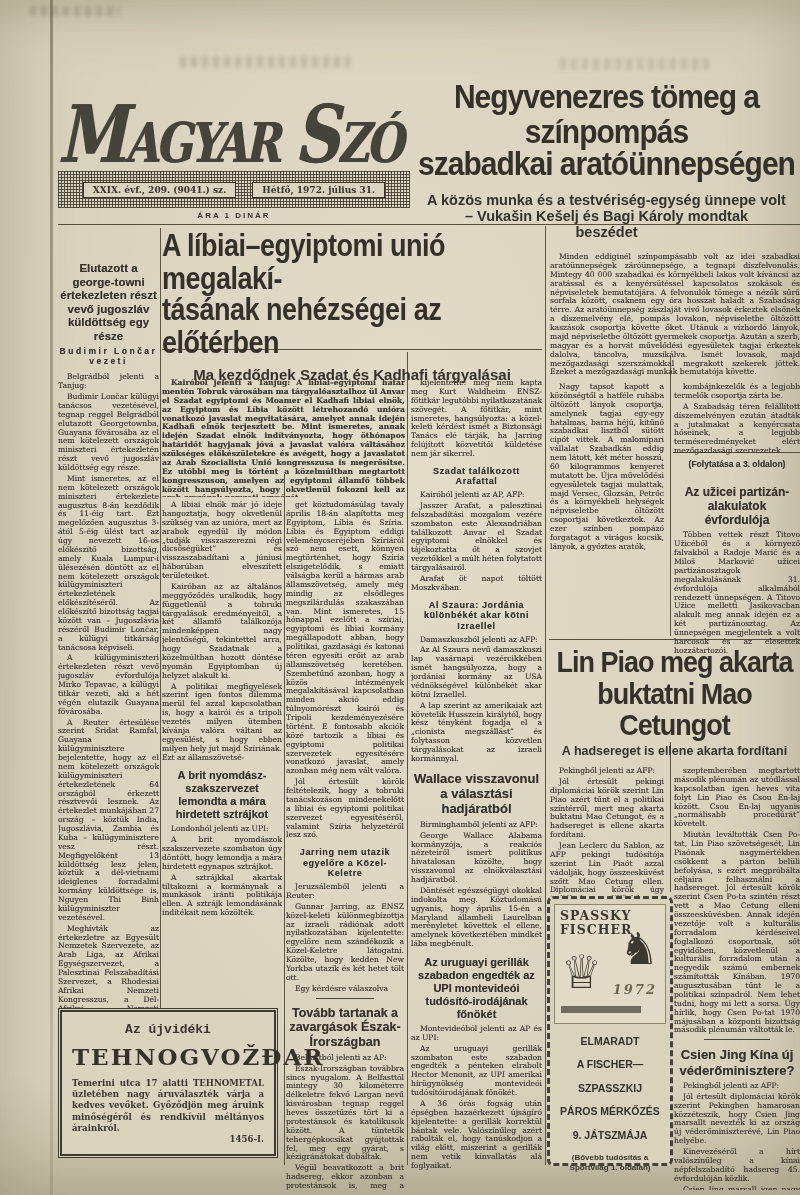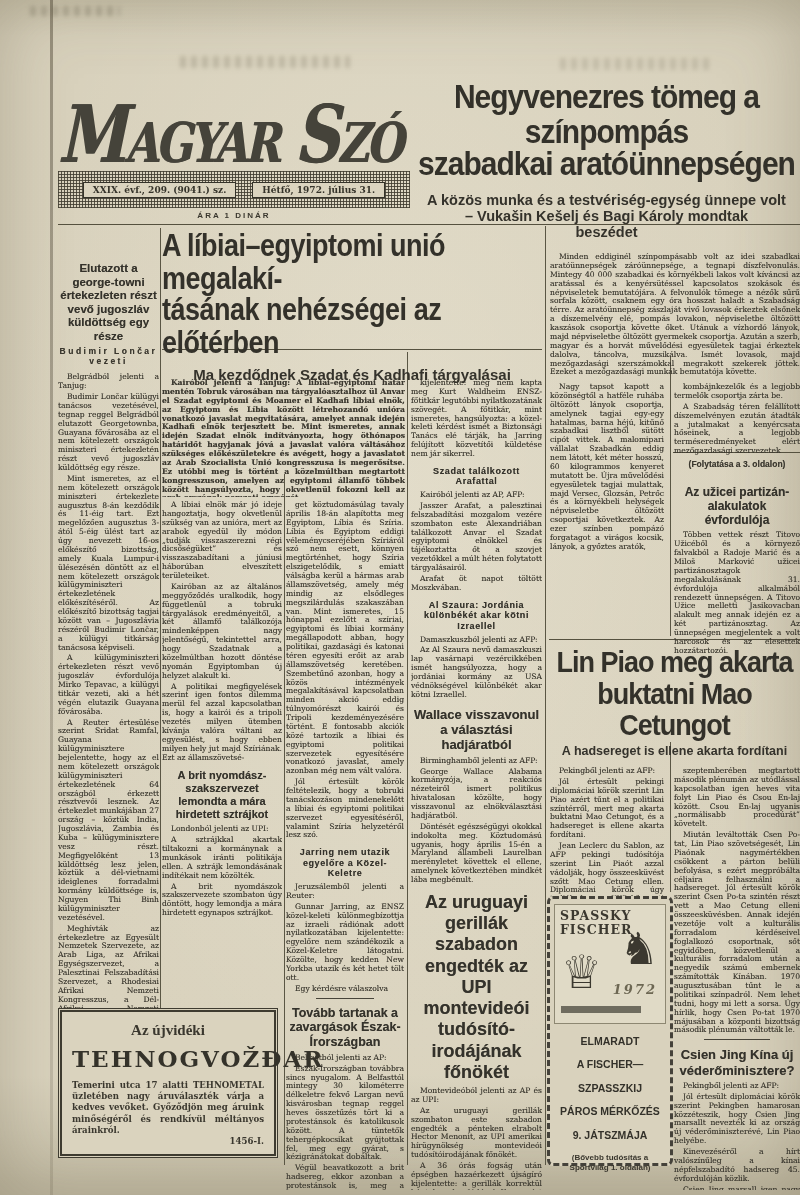--- a/index.html
+++ b/index.html
@@ -45,21 +45,21 @@
   
   .col{position:absolute;overflow:hidden;font-size:7.6px;line-height:1.17;
     text-align:justify;color:#3b382f;text-shadow:0 0 .4px rgba(59,56,47,.55);margin-top:25px;}
   .col p{margin:0 0 2px;text-indent:9px;}
   .wide p{margin:0;text-indent:9px;}
   .cont-note{font-family:"Liberation Sans",sans-serif;font-weight:bold;font-size:8.5px;
     text-align:center;margin-top:4px;}
   
   .ad-tehno{position:absolute;border:2px solid #3e3b30;box-shadow:0 0 0 1px #d9d2bd,0 0 0 2px #3e3b30;
     background:#dad3be;padding:10px 10px 6px;text-align:center;}
-  .ad-tehno .loc{font-family:Liberation Serif, serif;font-weight:bold;font-size:15px;}
+  .ad-tehno .loc{font-family:Liberation Mono, monospace;font-weight:bold;font-size:13px;}
   .ad-tehno .name{font-family:"DejaVu Serif",serif;font-weight:bold;font-size:23px;
     letter-spacing:2px;margin:6px 0 8px;color:#34322a;}
   .ad-tehno .body{font-size:8.6px;font-weight:bold;text-align:justify;line-height:1.3;}
   .ad-tehno .code{font-size:8.6px;font-weight:bold;text-align:right;}
   .ad-chess{position:absolute;border:3px dashed #45423a;border-radius:6px;background:#d9d2bd;
     padding:5px 4px;text-align:center;}
   .chess-poster{background:#e0dac6;border:1px solid #8d8772;height:118px;position:relative;overflow:hidden;}
   .chess-title{position:absolute;left:5px;top:4px;text-align:left;font-family:"DejaVu Serif",serif;
     font-weight:bold;font-size:12.5px;letter-spacing:1px;line-height:1.1;color:#3b382f;}
   .piece{position:absolute;font-family:"DejaVu Sans",sans-serif;color:#3b382f;}
@@ -132,22 +132,22 @@
 
   <div class="col" style="left:162px;top:476px;width:120px;height:532px;">
     <div>
         <p>A líbiai elnök már jó ideje hangoztatja, hogy okvetlenül szükség van az unióra, mert az arabok egyedül ily módon „tudják visszaszerezni régi dicsőségüket” és visszaszabadítani a júniusi háborúban elveszített területeiket.</p>
         <p>Kairóban az az általános meggyőződés uralkodik, hogy függetlenül a tobruki tárgyalások eredményeitől, a két államfő találkozója mindenképpen nagy jelentőségű, tekintettel arra, hogy Szadatnak a közelmúltban hozott döntése nyomán Egyiptomban új helyzet alakult ki.</p>
         <p>A politikai megfigyelések szerint igen fontos dilemma merül fel azzal kapcsolatban is, hogy a kairói és a tripoli vezetés milyen ütemben kívánja valóra váltani az egyesülést, s hogy ebben milyen hely jut majd Szíriának. Ezt az államszövetsé-</p>
       </div>
     <div class="art-head" style="font-size:11px;">A brit nyomdász-szakszervezet lemondta a mára hirdetett sztrájkot</div>
     <div>
         <p>Londonból jelenti az UPI:</p>
+        <p>A brit nyomdászok szakszervezete szombaton úgy döntött, hogy lemondja a mára hirdetett egynapos sztrájkot.</p>
         <p>A sztrájkkal akartak tiltakozni a kormánynak a munkások iránti politikája ellen. A sztrájk lemondásának indítékait nem közölték.</p>
-        <p>A brit nyomdászok szakszervezete szombaton úgy döntött, hogy lemondja a mára hirdetett egynapos sztrájkot.</p>
       </div>
   </div>
 
   <div class="col" style="left:286px;top:476px;width:118px;height:689px;">
     <div>
         <p>get köztudomásúlag tavaly április 18-án alapította meg Egyiptom, Líbia és Szíria. Líbia és Egyiptom eddigi véleménycseréjében Szíriáról szó nem esett, könnyen megtörténhet, hogy Szíria elszigetelődik, s emiatt válságba kerül a hármas arab államszövetség, amely még mindig az elsődleges megszilárdulás szakaszában van. Mint ismeretes, 15 hónappal ezelőtt a szíriai, egyiptomi és líbiai kormány megállapodott abban, hogy politikai, gazdasági és katonai téren egyesíti erőit az arab államszövetség keretében. Szembetűnő azonban, hogy a közös intézmények megalakításával kapcsolatban minden akció eddig túlnyomórészt kairói és Tripoli kezdeményezésére történt. E fontosabb akciók közé tartozik a líbiai és egyiptomi politikai szervezetek egyesítésére vonatkozó javaslat, amely azonban még nem vált valóra.</p>
         <p>Jól értesült körök feltételezik, hogy a tobruki tanácskozáson mindenekelőtt a líbiai és egyiptomi politikai szervezet egyesítéséről, valamint Szíria helyzetéről lesz szó.</p>
       </div>
     <div class="art-head sm">Jarring nem utazik egyelőre a Közel-Keletre</div>
     <div>
@@ -171,28 +171,29 @@
     <div class="art-head sm">Szadat találkozott Arafattal</div>
     <div>
         <p>Kairóból jelenti az AP, AFP:</p>
         <p>Jasszer Arafat, a palesztinai felszabadítási mozgalom vezére szombaton este Alexandriában találkozott Anvar el Szadat egyiptomi elnökkel és tájékoztatta őt a szovjet vezetőkkel a múlt héten folytatott tárgyalásairól.</p>
         <p>Arafat öt napot töltött Moszkvában.</p>
       </div>
     <div class="art-head sm">Al Szaura: Jordánia különbékét akar kötni Izraellel</div>
     <div>
         <p>Damaszkuszból jelenti az AFP:</p>
         <p>Az Al Szaura nevű damaszkuszi lap vasárnapi vezércikkében ismét hangsúlyozza, hogy a jordániai kormány az USA védnökségével különbékét akar kötni Izraellel.</p>
+        <p>A lap szerint az amerikaiak azt követelik Husszein királytól, hogy kész tényként fogadja el a „cionista megszállást” és folytasson közvetlen tárgyalásokat az izraeli kormánnyal.</p>
       </div>
     <div class="art-head" style="font-size:13px;">Wallace visszavonul a választási hadjáratból</div>
     <div>
         <p>Birminghamből jelenti az AFP:</p>
         <p>George Wallace Alabama kormányzója, a reakciós nézeteiről ismert politikus hivatalosan közölte, hogy visszavonul az elnökválasztási hadjáratból.</p>
         <p>Döntését egészségügyi okokkal indokolta meg. Köztudomású ugyanis, hogy április 15-én a Maryland állambeli Laurelban merényletet követtek el ellene, amelynek következtében mindkét lába megbénult.</p>
       </div>
-    <div class="art-head" style="font-size:18px;">Az uruguayi gerillák szabadon engedték az UPI montevideói tudósító-irodájának főnökét</div>
+    <div class="art-head" style="font-size:11px;">Az uruguayi gerillák szabadon engedték az UPI montevideói tudósító-irodájának főnökét</div>
     <div>
         <p>Montevideóból jelenti az AP és az UPI:</p>
         <p>Az uruguayi gerillák szombaton este szabadon engedték a pénteken elrabolt Hector Menonit, az UPI amerikai hírügynökség montevideói tudósítóirodájának főnökét.</p>
         <p>A 36 órás fogság után épségben hazaérkezett újságíró kijelentette: a gerillák korrektül bántak vele. Valószínűleg azért rabolták el, hogy tanúskodjon a világ előtt, miszerint a gerillák nem vetik kínvallatás alá foglyaikat.</p>
       </div>
   </div>
 
   <div class="col wide" style="left:550px;top:228px;width:250px;height:126px;">
       <p>Minden eddiginél színpompásabb volt az idei szabadkai aratóünnepségek záróünnepsége, a tegnapi díszfelvonulás. Mintegy 40 000 szabadkai és környékbeli lakos volt kíváncsi az aratással és a kenyérsütéssel kapcsolatos szokások és népviseletek bemutatójára. A felvonulók tömege a nézők sűrű sorfala között, csaknem egy óra hosszat haladt a Szabadság térre. Az aratóünnepség zászlaját vivő lovasok érkeztek elsőnek a díszemelvény elé, pompás lovakon, népviseletbe öltözött kaszások csoportja követte őket. Utánuk a vízhordó lányok, majd népviseletbe öltözött gyermekek csoportja. Azután a szerb, magyar és a horvát művelődési egyesületek tagjai érkeztek dalolva, táncolva, muzsikálva. Ismét lovasok, majd mezőgazdasági szerszámokkal megrakott szekerek jöttek. Ezeket a mezőgazdasági munkák bemutatója követte.</p>
     </div>

